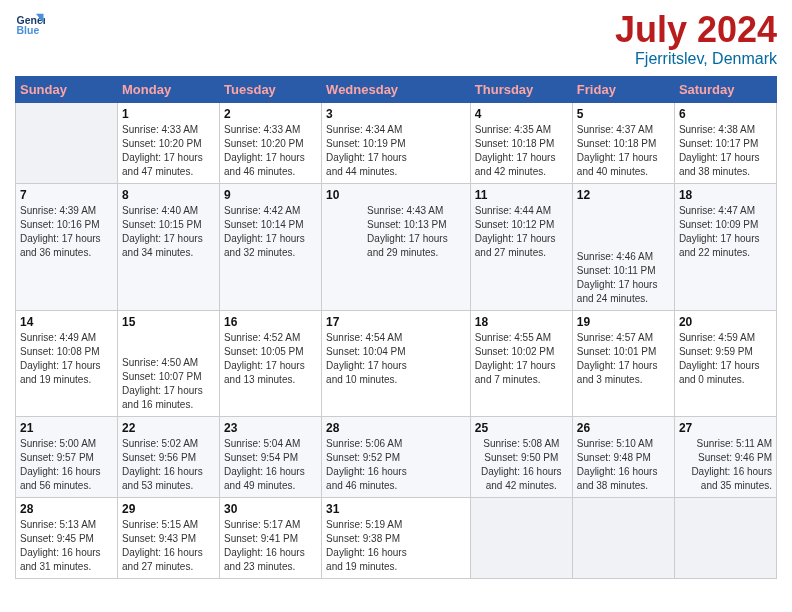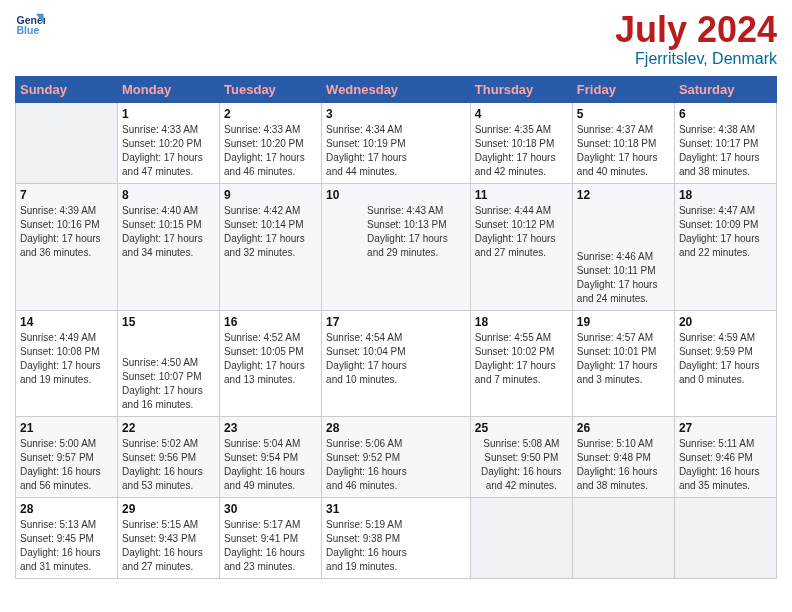--- a/index.html
+++ b/index.html
@@ -293,21 +293,21 @@
         </td>
         <td>
           <div class="day-num">26</div>
           <div class="day-detail" style="white-space: pre-line;">Sunrise: 5:10 AM
 Sunset: 9:48 PM
 Daylight: 16 hours
 and 38 minutes.</div>
         </td>
         <td>
           <div class="day-num">27</div>
-          <div class="day-detail" style="white-space: pre-line;">Sunrise: 5:11 AM
+          <div class="day-detail" style="white-space: pre-line; text-align: right;">Sunrise: 5:11 AM
 Sunset: 9:46 PM
 Daylight: 16 hours
 and 35 minutes.</div>
         </td>
       </tr>
       <tr>
         <td>
           <div class="day-num">28</div>
           <div class="day-detail" style="white-space: pre-line;">Sunrise: 5:13 AM
 Sunset: 9:45 PM

